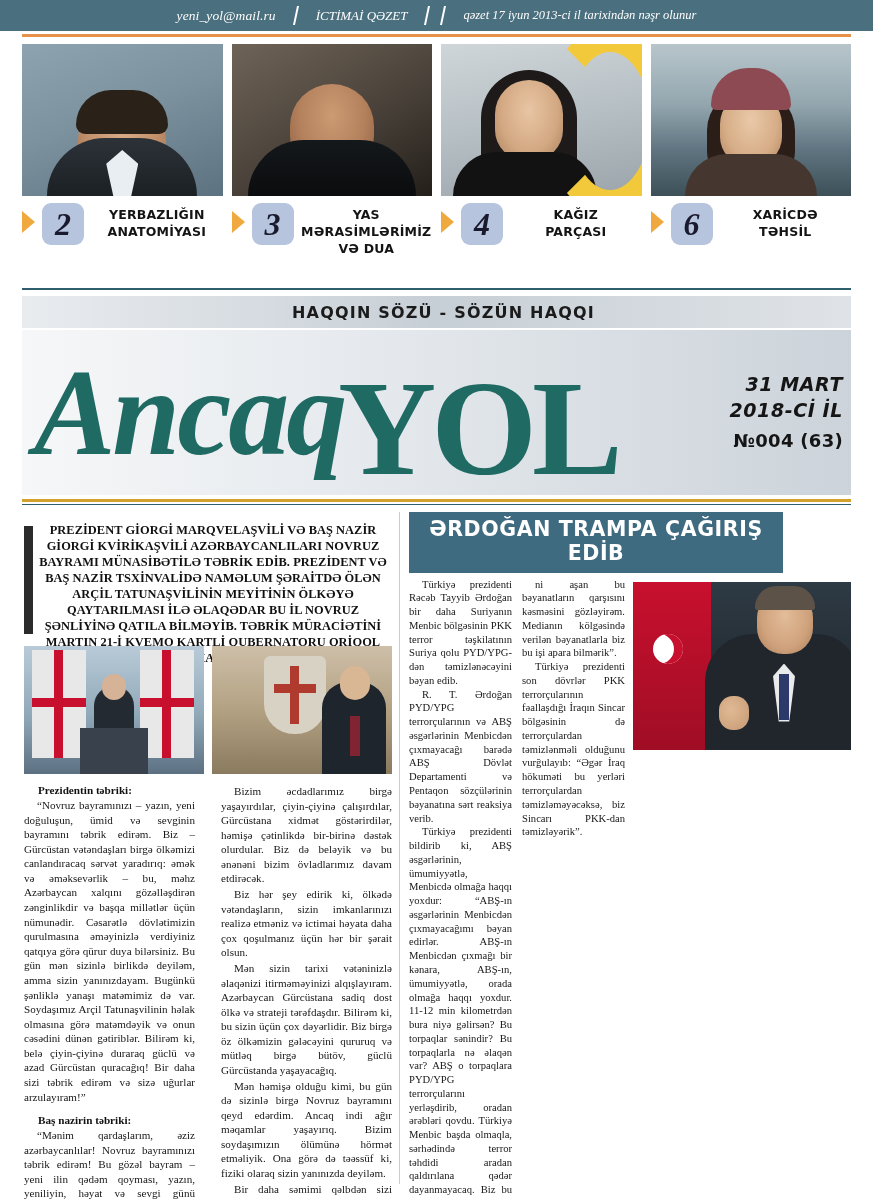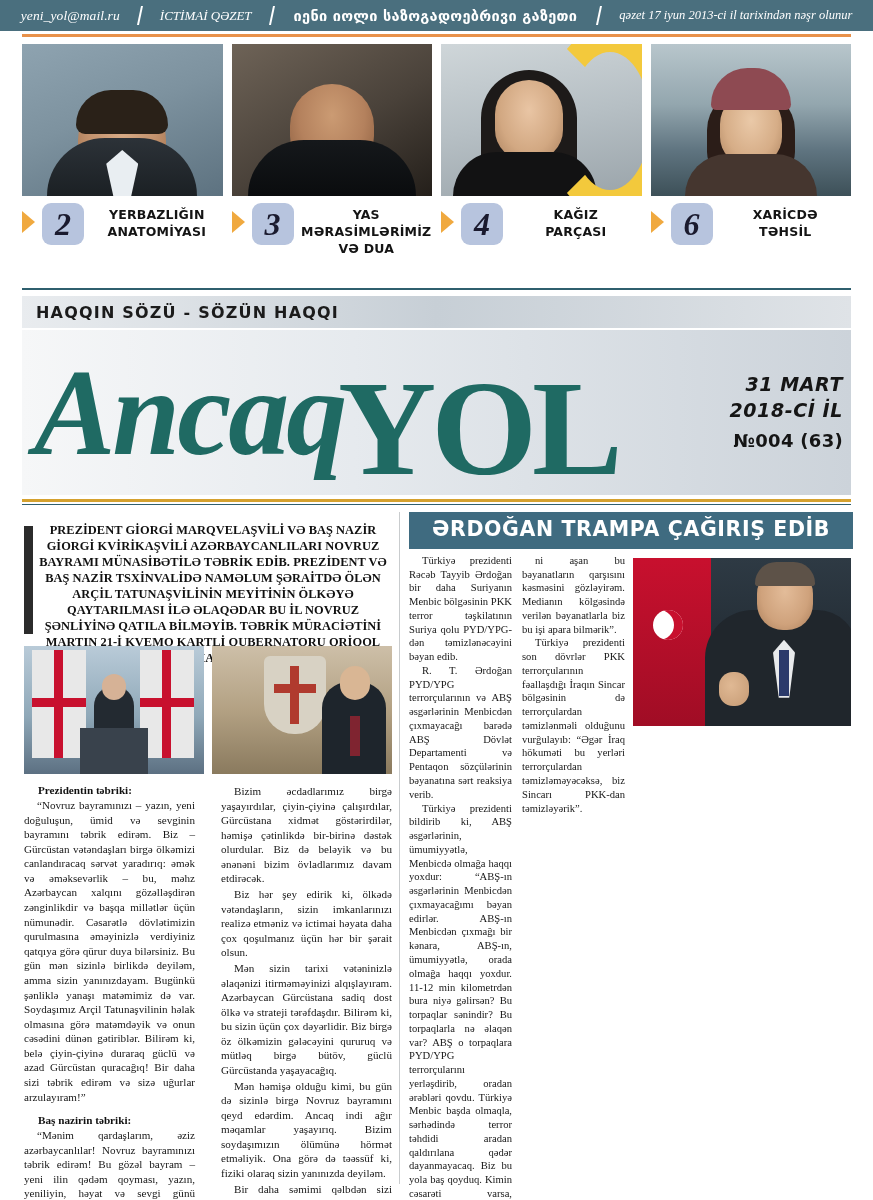--- a/index.html
+++ b/index.html
@@ -200,21 +200,21 @@
 
   
   .mast-rule-top {
     position: absolute; left: 22px; top: 288px;
     width: 829px; height: 2px; background: #2f5f6e;
   }
   .mast-band {
     position: absolute; left: 22px; top: 296px;
     width: 829px; height: 32px;
     background: linear-gradient(90deg,#e9ecef 0%,#c7cfd6 50%,#dfe3e7 100%);
-    display: flex; align-items: center;
+    display: flex; align-items: center; justify-content: center;
   }
   .mast-slogan {
     font-family: "DejaVu Sans", sans-serif;
     font-weight: bold;
     font-size: 16px;
     color: #1b1b1b;
     letter-spacing: 1.2px;
     padding-left: 14px;
     text-transform: uppercase;
   }
@@ -350,21 +350,21 @@
     text-indent: 13px;
     margin: 0 0 1px 0;
     hyphens: auto;
   }
   .spacer6 { height: 9px; }
 
   
   .rcol-wrap { position: absolute; left: 409px; top: 512px; width: 442px; }
 
   .hdr-band {
-    width: 444px;
+    width: 374px;
     background: #3f6b80;
     color: #fff;
     font-family: "DejaVu Sans", sans-serif;
     font-weight: bold;
     text-align: center;
     letter-spacing: .6px;
     text-transform: uppercase;
     padding: 6px 4px 7px 4px;
     line-height: 1.16;
   }
@@ -414,23 +414,20 @@
 
 <div class="topbar">
   <div class="topbar-seg">
     <span class="tb-email">yeni_yol@mail.ru</span>
   </div>
   <span class="tb-slash"></span>
   <div class="topbar-seg">
     <span class="tb-ictimai">İCTİMAİ QƏZET</span>
   </div>
   <span class="tb-slash"></span>
-  <div class="topbar-seg">
-    <span class="tb-geo">იენი იოლი საზოგადოებრივი გაზეთი</span>
-  </div>
   <span class="tb-slash"></span>
   <div class="topbar-seg">
     <span class="tb-note">qəzet 17 iyun 2013-ci il tarixindən nəşr olunur</span>
   </div>
 </div>
 <div class="orange-rule"></div>
 
 <div class="teaser-strip">
   <div class="teaser-photo ph1">
     <div class="hair"></div>

